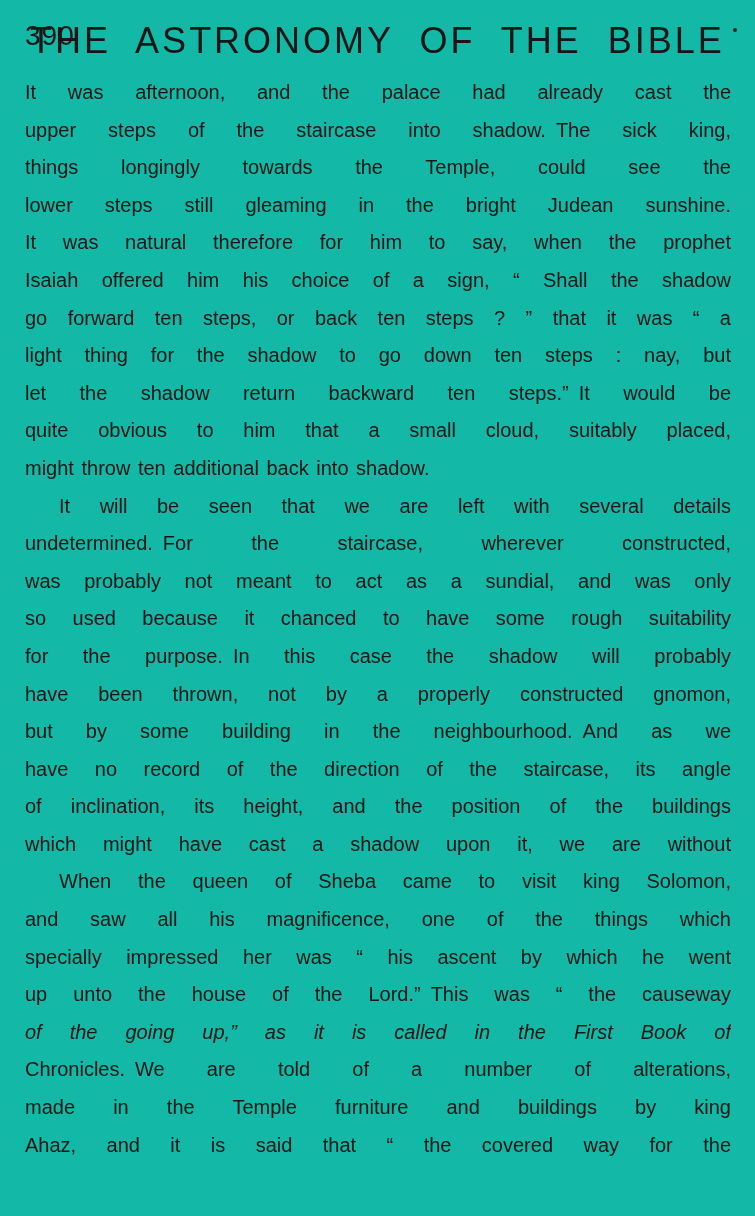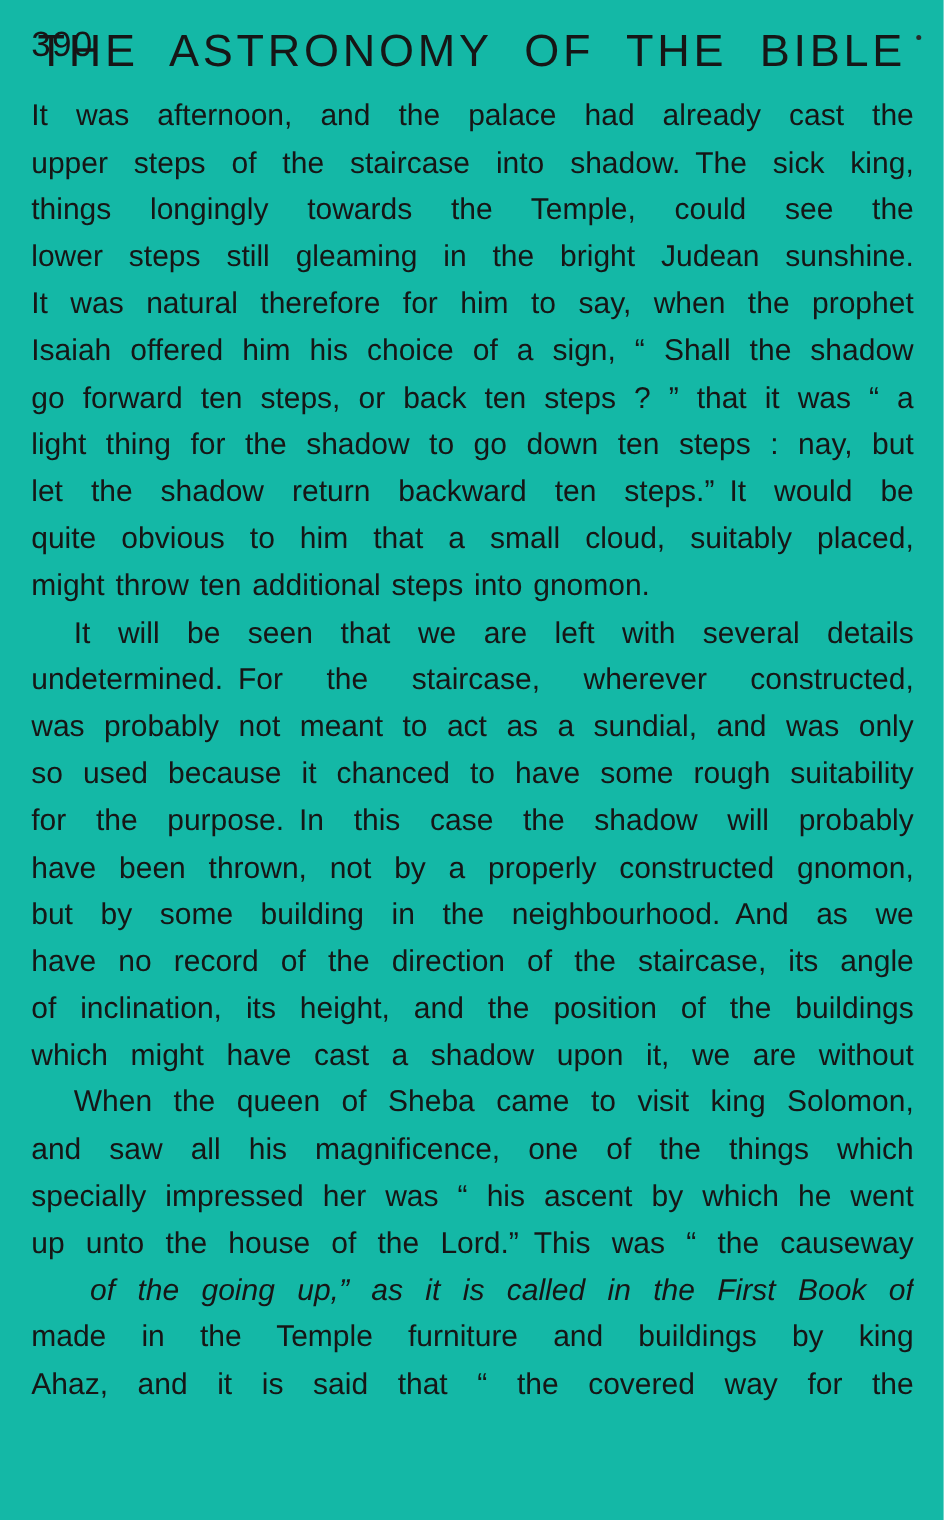--- a/index.html
+++ b/index.html
@@ -43,37 +43,36 @@
     white-space: nowrap;
   }
   
   .body-text {
     position: absolute;
     top: 74px;
     left: 25px;
     width: 706px;
   }
   .line {
-    font-size: 24px;
+    font-size: 20px;
     line-height: 37.6px;
     height: 37.6px;
     overflow: hidden;
     text-align: justify;
     text-align-last: justify;
     word-spacing: 2px;
   }
   .line.end {
     text-align-last: left;
   }
   .line.indent {
     text-indent: 34px;
   }
   .line.italic {
     font-style: italic;
-    margin-left: 47px;
   }
   
   .speck {
     position: absolute;
     width: 4px;
     height: 4px;
     border-radius: 50%;
     background: #2a2a2a;
   }
 </style>
@@ -91,35 +90,36 @@
       <div class="line">It was afternoon, and the palace had already cast the</div>
       <div class="line">upper steps of the staircase into shadow. The sick king,</div>
       <div class="line">things longingly towards the Temple, could see the</div>
       <div class="line">lower steps still gleaming in the bright Judean sunshine.</div>
       <div class="line">It was natural therefore for him to say, when the prophet</div>
       <div class="line">Isaiah offered him his choice of a sign, “ Shall the shadow</div>
       <div class="line">go forward ten steps, or back ten steps ? ” that it was “ a</div>
       <div class="line">light thing for the shadow to go down ten steps : nay, but</div>
       <div class="line">let the shadow return backward ten steps.” It would be</div>
       <div class="line">quite obvious to him that a small cloud, suitably placed,</div>
-      <div class="line end">might throw ten additional steps into gnomon.</div>
+      <div class="line end">might throw ten additional back into shadow.</div>
       <div class="line indent">It will be seen that we are left with several details</div>
       <div class="line">undetermined. For the staircase, wherever constructed,</div>
       <div class="line">was probably not meant to act as a sundial, and was only</div>
       <div class="line">so used because it chanced to have some rough suitability</div>
       <div class="line">for the purpose. In this case the shadow will probably</div>
       <div class="line">have been thrown, not by a properly constructed gnomon,</div>
       <div class="line">but by some building in the neighbourhood. And as we</div>
       <div class="line">have no record of the direction of the staircase, its angle</div>
       <div class="line">of inclination, its height, and the position of the buildings</div>
       <div class="line">which might have cast a shadow upon it, we are without</div>
       <div class="line indent">When the queen of Sheba came to visit king Solomon,</div>
       <div class="line">and saw all his magnificence, one of the things which</div>
       <div class="line">specially impressed her was “ his ascent by which he went</div>
       <div class="line">up unto the house of the Lord.” This was “ the causeway</div>
       <div class="line italic">of the going up,” as it is called in the First Book of</div>
+      <div class="line">Chronicles. We are told of a number of alterations,</div>
       <div class="line">made in the Temple furniture and buildings by king</div>
       <div class="line">Ahaz, and it is said that “ the covered way for the</div>
     </div>
 
   <div class="speck" style="top: 28px; right: 18px;"></div>
 
 </div>
 
 </body></html>

